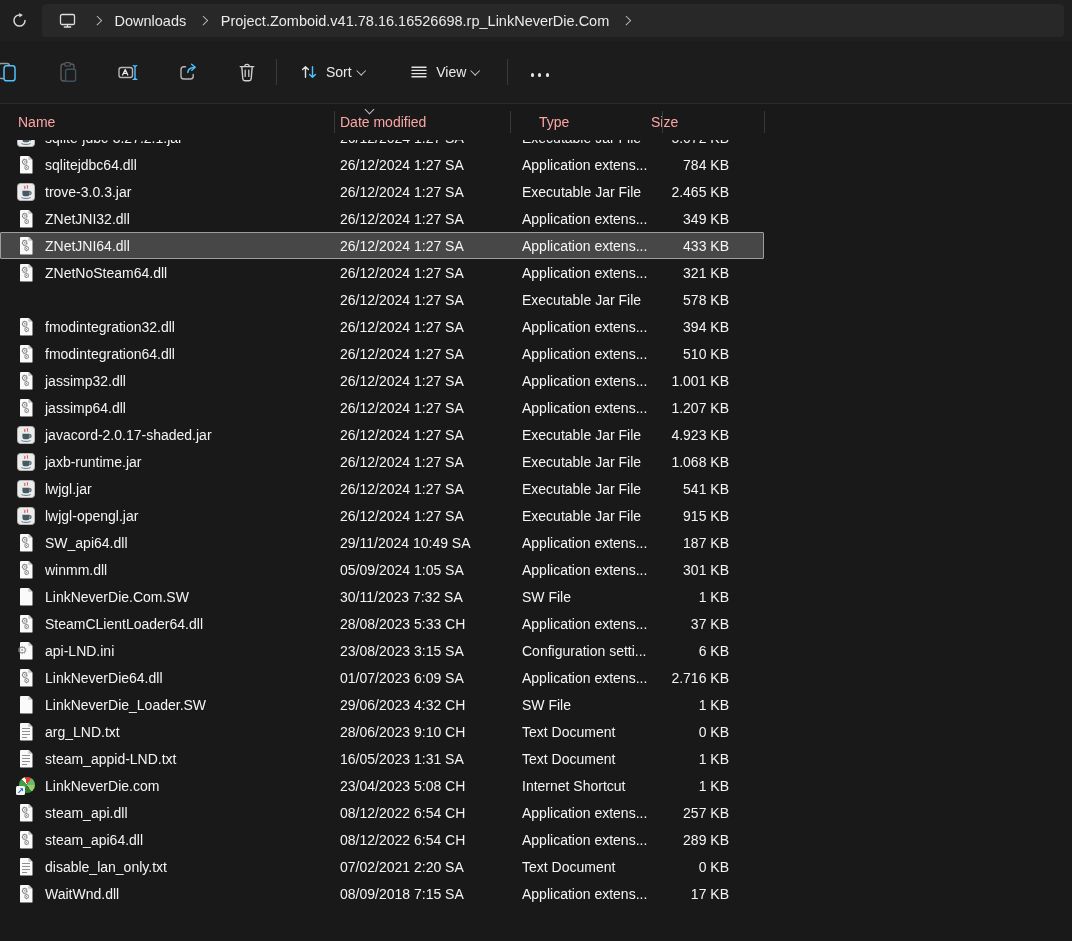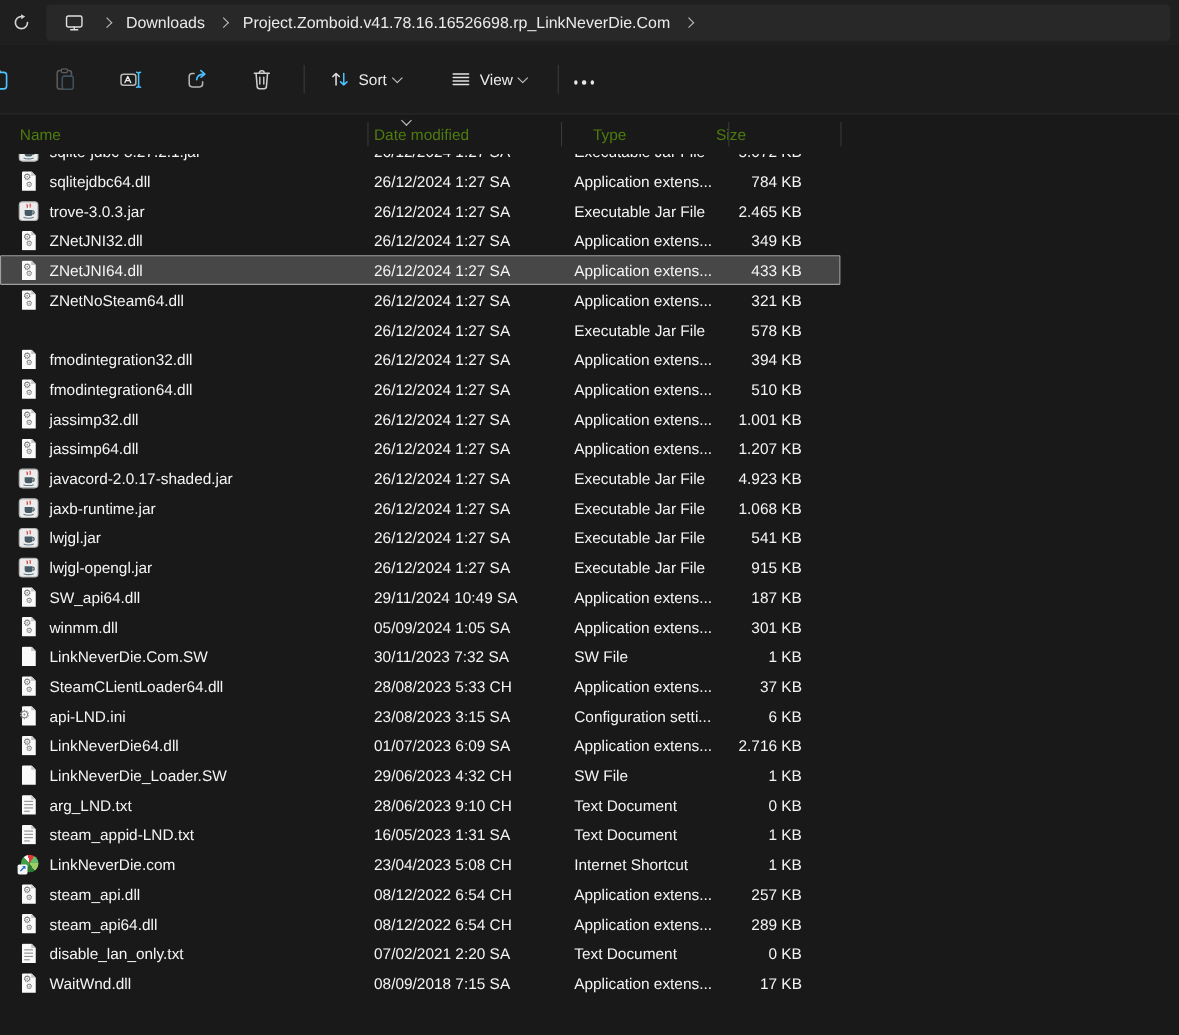--- a/index.html
+++ b/index.html
@@ -18,40 +18,40 @@
     border-radius:4px; display:flex; align-items:center; padding:0 10px; min-width:0; }
   .crumb-btn { width:30px; height:28px; display:flex; align-items:center; justify-content:center;
     border-radius:4px; flex:0 0 auto; }
   .crumb { font-size:14.5px; color:#eaeaea; white-space:nowrap; padding:4px 2px; }
   .crumb-chevron { width:5.5px; height:5.5px; border-top:1.4px solid #bdbdbd; border-right:1.4px solid #bdbdbd;
     transform:rotate(45deg); margin:0 12px; flex:0 0 auto; }
   
   .toolbar-strip { position:absolute; left:0; top:41px; width:1072px; height:62px;
     background:#1c1c1c; border-bottom:1px solid #2a2a2a; display:flex; align-items:center; }
   .tb-btn { height:40px; width:40px; border:none; background:transparent; padding:0;
-    display:flex; align-items:center; border-radius:4px; color:#eaeaea; }
+    display:flex; align-items:center; justify-content:center; border-radius:4px; color:#eaeaea; }
   .tb-btn.wide { width:auto; padding:0 9px; gap:7px; }
   .tb-btn.copy   { margin-left:-13px; }
   .tb-btn.paste  { margin-left:21px; opacity:0.5; }
   .tb-btn.rename { margin-left:20px; }
   .tb-btn.share  { margin-left:20px; }
   .tb-btn.delete { margin-left:19px; }
   .tb-divider { width:1px; height:26px; background:#3a3a3a; flex:0 0 auto; }
   .tb-divider.d1 { margin-left:9px; }
   .tb-divider.d2 { margin-left:18px; }
   .tb-btn.sort { margin-left:13px; }
   .tb-btn.view { margin-left:26px; }
   .tb-btn.more { margin-left:12px; }
   .tb-label { font-size:14px; color:#eaeaea; }
   .caret-down { width:5.5px; height:5.5px; border-left:1.3px solid #c4c4c4; border-bottom:1.3px solid #c4c4c4;
     transform:rotate(-45deg) translateY(-2px); display:inline-block; }
   .dot { width:3.4px; height:3.4px; border-radius:50%; background:#e6e6e6; display:inline-block; margin:0 2.1px; }
   
   .header-row { position:absolute; left:0; top:103px; width:1072px; height:37px; }
-  .hdr { position:absolute; top:50%; transform:translateY(-50%); font-size:14px; color:#4d7c0f; white-space:nowrap; }
+  .hdr { position:absolute; top:50%; transform:translateY(-50%); font-size:14px; color:#fca5a5; white-space:nowrap; }
   .hdr.h-name { left:18px; } .hdr.h-date { left:340px; } .hdr.h-type { left:539px; } .hdr.h-size { left:651px; }
   .hdr-div { position:absolute; top:8px; width:1px; height:22px; background:#383838; }
   .sort-caret { position:absolute; left:366px; top:3px; width:6px; height:6px;
     border-left:1.3px solid #bdbdbd; border-bottom:1.3px solid #bdbdbd; transform:rotate(-45deg); }
   
   .rows { position:absolute; left:0; top:140px; width:1072px; }
   .row { position:relative; height:27px; width:1072px; }
   .row.clipped { height:11px; overflow:hidden; }
   .cell, .ncell { position:absolute; top:50%; transform:translateY(-50%); font-size:14px;
     color:#f5f5f5; white-space:nowrap; z-index:1; }

